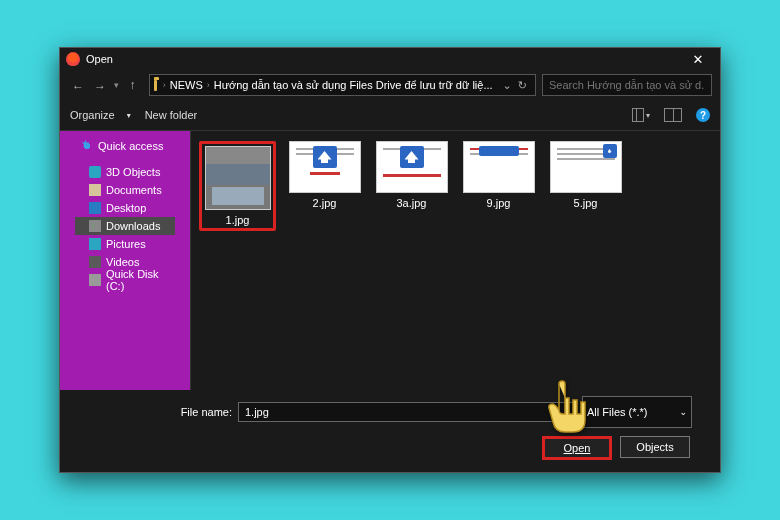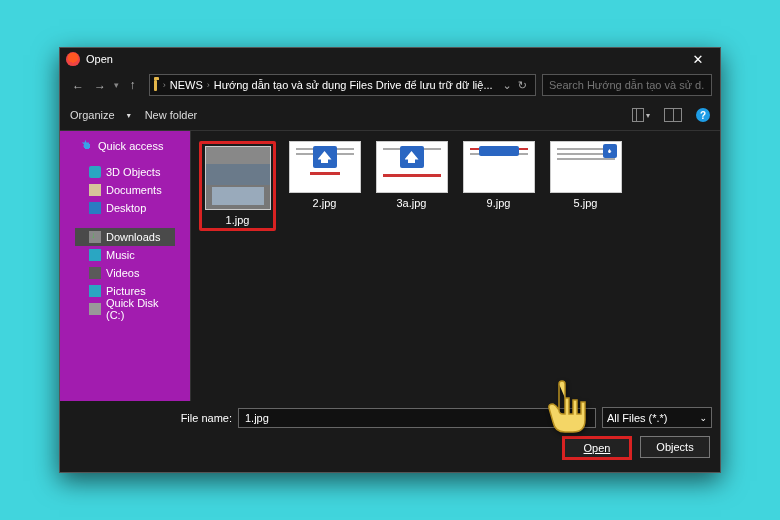--- a/index.html
+++ b/index.html
@@ -110,21 +110,21 @@
     display: flex;
     align-items: center;
     padding: 2px 4px 2px 14px;
     gap: 5px;
     color: #fff;
     font-size: 11px;
     cursor: pointer;
     height: 18px;
   }
   .sb-item.root { padding-left: 6px; }
-  .sb-item.sel { background: #4a4a4a; margin-top: 11px; }
+  .sb-item.sel { background: #4a4a4a; }
   .sb-ic { width:12px; height:12px; flex-shrink:0; }
   .ic-star { background: radial-gradient(circle, #3aa0e8 40%, transparent 41%); position:relative; }
   .ic-star::before { content:"★"; position:absolute; color:#3aa0e8; font-size:10px; top:-2px; left:0; }
   .ic-pc { background:#2a7cc2; border:1px solid #54a6e6; }
   .ic-3d { background:#2aa6c2; border-radius:2px; }
   .ic-dt { background:#2a7cc2; }
   .ic-doc { background:#d6c49a; }
   .ic-dl { background:#888; position:relative; }
   .ic-dl::before { content:"↓"; position:absolute; color:#5b5; font-size:9px; left:2px; top:-1px; }
   .ic-mus { background:#2aa6c2; }
@@ -166,41 +166,41 @@
   .file.sel { border:3px solid #d92222; padding:2px; border-radius:2px; }
   .file.sel .thumb { width:66px; }
   .trow { height:3px; background:#c33; margin:6px 6px 0 6px; }
   .trow.b { background:#2a66c2; width:24px; height:22px; margin:4px auto; border-radius:2px; position:relative; }
   .trow.b::before { content:""; position:absolute; inset:5px; background:#fff; clip-path: polygon(50% 0, 100% 70%, 75% 70%, 75% 100%, 25% 100%, 25% 70%, 0 70%); }
   .trow.sh { position:absolute; top:4px; right:4px; width:16px; height:18px; background:#d33; border-radius:2px 2px 3px 3px; }
   .tlines { position:absolute; left:6px; right:6px; top:6px; display:flex; flex-direction:column; gap:3px; }
   .tlines div { height:2px; background:#aaa; }
   .fname { color:#fff; font-size:11px; text-align:center; }
   .bottom {
-    padding: 6px 8px 12px 12px;
+    padding: 6px 28px 12px 12px;
     background: #1a1a1a;
   }
   .fn-row {
     display: flex;
     align-items: center;
     gap: 6px;
     margin-bottom: 8px;
   }
   .fn-label { color:#fff; font-size:11px; width:160px; text-align:right; }
   .fn-input {
     flex: 1;
     height: 20px;
     background: #111;
     border: 1px solid #666;
     color: #fff;
     font-size: 11px;
     padding: 0 6px;
   }
   .fn-type {
-    width: 110px; height: 21px;
+    width: 110px; height: 32px;
     background: #111;
     border: 1px solid #666;
     color: #fff;
     font-size: 11px;
     padding: 0 4px;
     display:flex; align-items:center; justify-content:space-between;
   }
   .btn-row { display:flex; justify-content:flex-end; gap:8px; padding-right:2px; }
   .dlg-btn {
     width: 70px; height: 22px;
@@ -292,30 +292,26 @@
           </div>
         <div class="sb-item">
             <div class="sb-ic ic-dt"></div>
             <span>Desktop</span>
           </div>
         <div class="sb-item sel">
             <div class="sb-ic ic-dl"></div>
             <span>Downloads</span>
           </div>
         <div class="sb-item">
-            <div class="sb-ic ic-mus"></div>
-            <span>Music</span>
+            <div class="sb-ic ic-pic"></div>
+            <span>Pictures</span>
           </div>
         <div class="sb-item">
             <div class="sb-ic ic-vid"></div>
             <span>Videos</span>
-          </div>
-        <div class="sb-item">
-            <div class="sb-ic ic-pic"></div>
-            <span>Pictures</span>
           </div>
         <div class="sb-item">
             <div class="sb-ic ic-disk"></div>
             <span>Quick Disk (C:)</span>
           </div>
       </div>
     </div>
 
     <div class="content">
       <div class="files">

